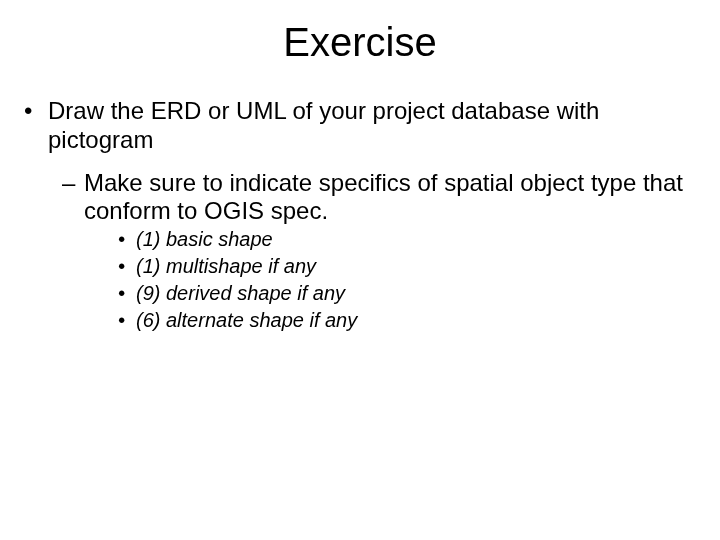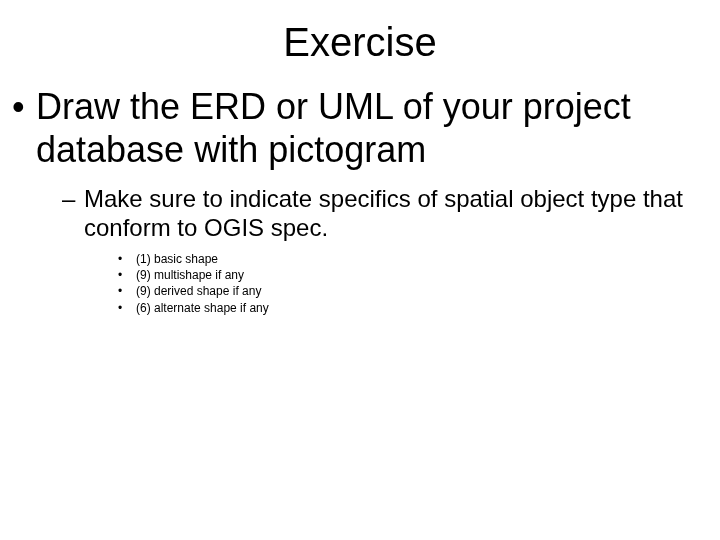--- a/index.html
+++ b/index.html
@@ -13,62 +13,63 @@
       background: #ffffff;
       font-family: Arial, Helvetica, sans-serif;
       color: #000000;
       padding: 20px 0 0 0;
       overflow: hidden;
     }
     .title {
       text-align: center;
       font-size: 40px;
       font-weight: normal;
-      margin-bottom: 20px;
+      margin-bottom: 32px;
     }
     .level1 {
-      font-size: 36px;
-      margin-left: 12px;
+      font-size: 24px;
+      margin-left: 24px;
       margin-right: 30px;
       margin-bottom: 14px;
       line-height: 1.2;
       text-decoration: underline;
     }
     .level1 .bullet {
       display: inline-block;
       width: 24px;
       vertical-align: top;
     }
     .level1 .text {
       display: inline-block;
       width: calc(100% - 28px);
       vertical-align: top;
     }
     .level2 {
       font-size: 24px;
       margin-left: 62px;
       margin-right: 30px;
-      margin-bottom: 8px;
+      margin-bottom: 0;
       line-height: 1.2;
     }
     .level2 .dash {
       display: inline-block;
       width: 22px;
       vertical-align: top;
     }
     .level2 .text {
       display: inline-block;
       width: calc(100% - 26px);
       vertical-align: top;
     }
     .level3 {
-      font-size: 12px;
+      font-size: 20px;
       margin-left: 118px;
       margin-right: 30px;
       line-height: 1.35;
+      font-style: italic;
     }
     .level3 .bullet {
       display: inline-block;
       width: 18px;
       vertical-align: top;
     }
     .level3 .text {
       display: inline-block;
       width: calc(100% - 22px);
       vertical-align: top;
@@ -84,20 +85,20 @@
 </div>
 
 <div class="level2">
   <span class="dash">–</span><span class="text">Make sure to indicate specifics of spatial object type that conform to OGIS spec.</span>
 </div>
 
 <div class="level3">
   <span class="bullet">•</span><span class="text">(1) basic shape</span>
 </div>
 <div class="level3">
-  <span class="bullet">•</span><span class="text">(9) multishape if any</span>
+  <span class="bullet">•</span><span class="text">(1) multishape if any</span>
 </div>
 <div class="level3">
   <span class="bullet">•</span><span class="text">(9) derived shape if any</span>
 </div>
 <div class="level3">
   <span class="bullet">•</span><span class="text">(6) alternate shape if any</span>
 </div>
 
 </body></html>

